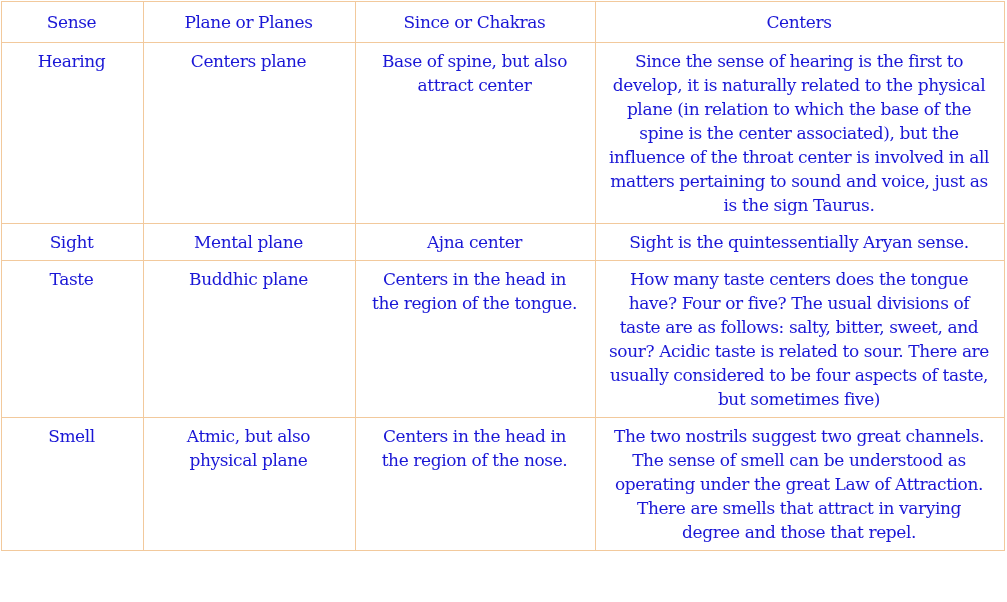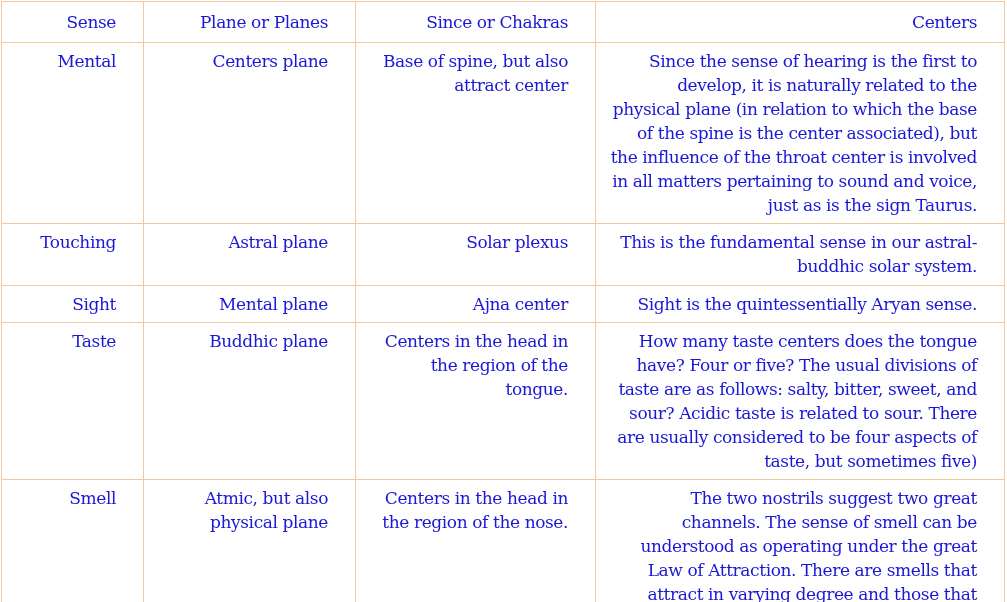--- a/index.html
+++ b/index.html
@@ -10,23 +10,23 @@
     border-collapse: collapse;
     table-layout: fixed;
     font-family: "DejaVu Serif", serif;
     font-size: 17px;
     line-height: 24px;
     color: #1a17d6;
   }
   table.senses td, table.senses th {
     border: 1px solid #f2c99c;
     vertical-align: top;
-    padding: 6px 27px 6px 12px;
+    padding: 6px 14px 6px 12px;
     font-weight: normal;
-    text-align: right;
+    text-align: center;
     letter-spacing: -0.4px;
   }
   table.senses th { height: 26px; padding-top: 8px; }
   td.just { text-align: justify; }
   tr.r1 td { height: 166px; }
   tr.r2 td { height: 49px; }
   tr.r3 td { height: 23px; }
   tr.r4 td { height: 138px; }
   tr.r5 td { height: 120px; }
   .col1 { width: 142px; }
@@ -47,30 +47,24 @@
   <thead>
     <tr>
       <th>Sense</th>
       <th>Plane or Planes</th>
       <th>Since or Chakras</th>
       <th>Centers</th>
     </tr>
   </thead>
   <tbody>
     <tr class="r1">
-      <td>Mental</td>
+      <td>Hearing</td>
       <td class="just">Centers plane</td>
       <td class="just">Base of spine, but also attract center</td>
       <td class="just">Since the sense of hearing is the first to develop, it is naturally related to the physical plane (in relation to which the base of the spine is the center associated), but the influence of the throat center is involved in all matters pertaining to sound and voice, just as is the sign Taurus.</td>
-    </tr>
-    <tr class="r2">
-      <td>Touching</td>
-      <td class="just">Astral plane</td>
-      <td class="just">Solar plexus</td>
-      <td class="just">This is the fundamental sense in our astral-buddhic solar system.</td>
     </tr>
     <tr class="r3">
       <td>Sight</td>
       <td class="just">Mental plane</td>
       <td class="just">Ajna center</td>
       <td class="just">Sight is the quintessentially Aryan sense.</td>
     </tr>
     <tr class="r4">
       <td>Taste</td>
       <td class="just">Buddhic plane</td>

